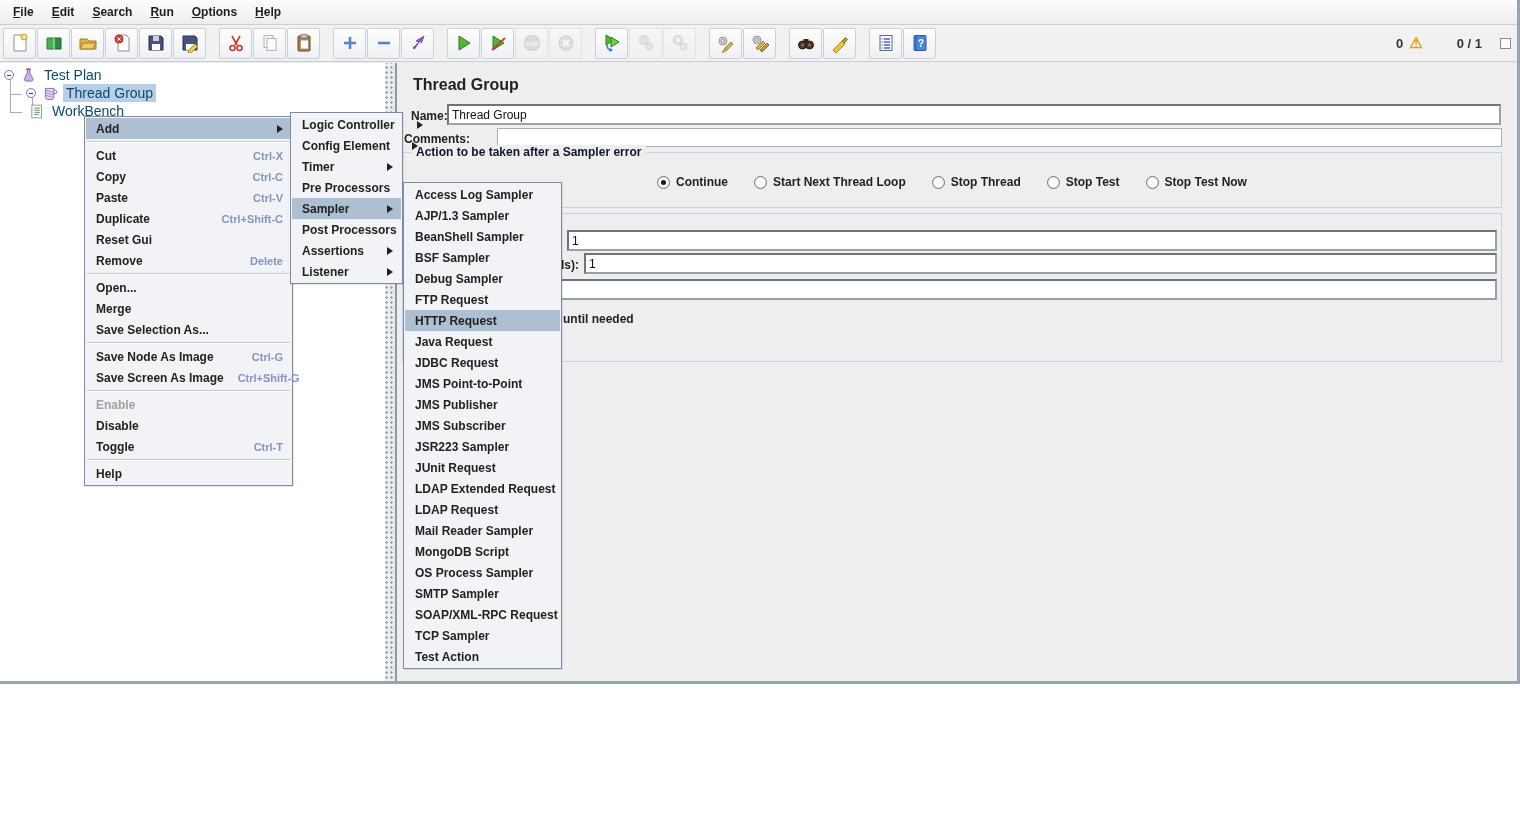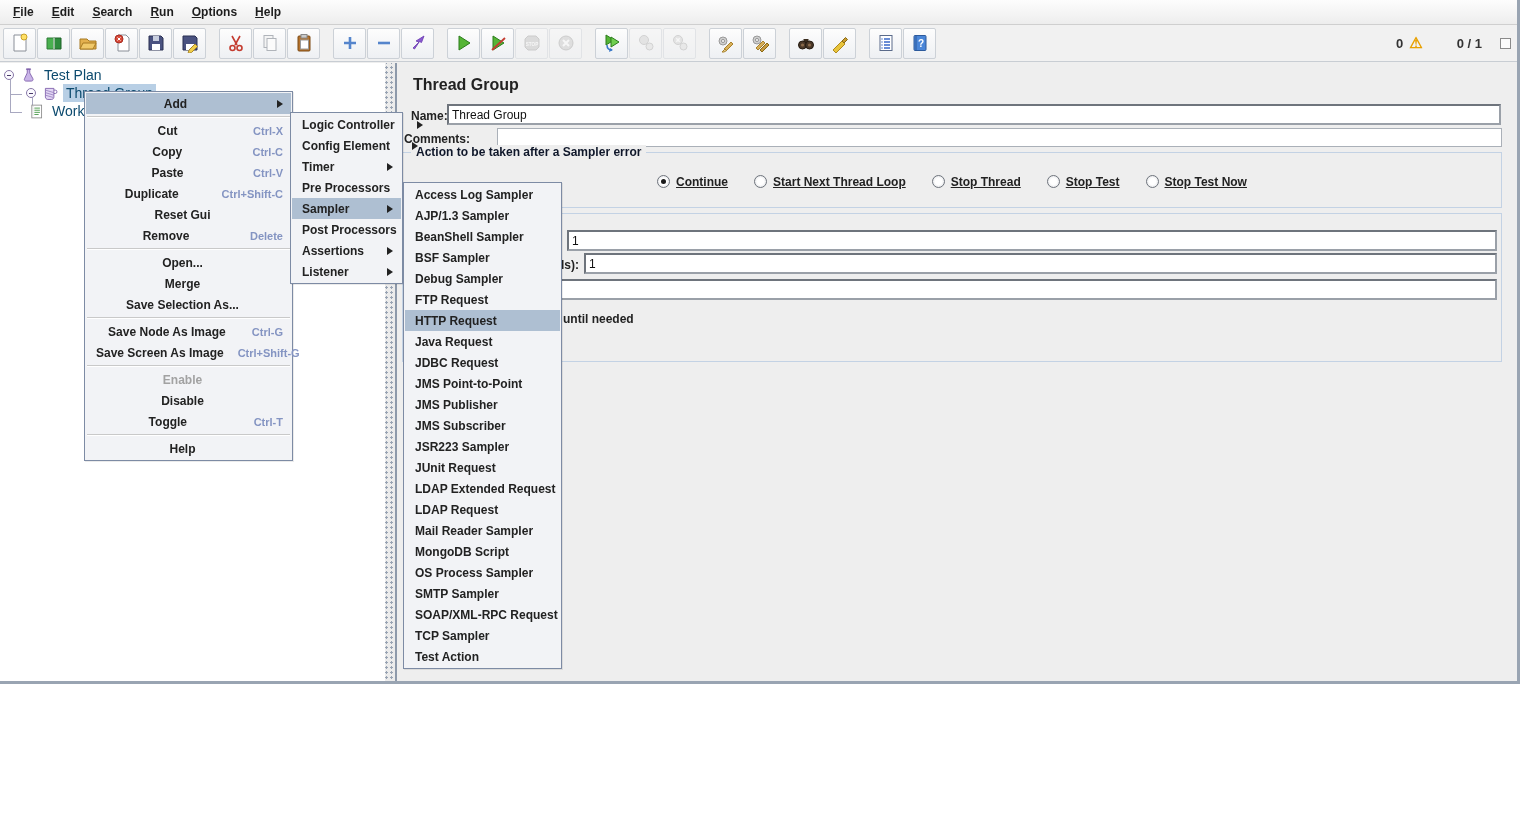--- a/index.html
+++ b/index.html
@@ -63,21 +63,21 @@
   .fld-label { position:absolute; font-size:12px; font-weight:bold; color:#222; }
   .tfield { position:absolute; height:21px; background:#fff; border:2px solid #9aa0a8;
             border-top-color:#6e747c; border-left-color:#6e747c; font-size:12px;
             font-family:"Liberation Sans",sans-serif; color:#111; padding:0 3px; outline:none; }
   .tfield.thin { height:19px; border:1px solid #aab0b8; }
   .groupbox { position:absolute; border:1px solid #c3d2e4; }
   .gb-title { position:absolute; top:-8px; left:8px; background:#eeeeee; padding:0 5px;
               font-size:12px; font-weight:bold; color:#0f172a; white-space:nowrap; }
   .radio-row { position:absolute; left:0; right:0; top:22px; display:flex; justify-content:center;
                gap:26px; align-items:center; }
-  .radio-opt { display:flex; align-items:flex-start; gap:6px; font-size:12px; font-weight:bold; color:#222;text-decoration:underline; }
+  .radio-opt { display:flex; align-items:flex-end; gap:6px; font-size:12px; font-weight:bold; color:#222; }
   .rb { width:13px; height:13px; border-radius:50%; border:1px solid #6e747c;
         background:radial-gradient(#ffffff 40%, #d8dade); position:relative; flex:0 0 auto; }
   .rb.sel::after { content:""; position:absolute; left:3px; top:3px; width:5px; height:5px;
                    border-radius:50%; background:#1a1a1a; }
   .frag { position:absolute; font-size:12px; font-weight:bold; color:#222; white-space:nowrap; }
 </style>
 </head>
 <body>
 
 <div class="window">
@@ -346,21 +346,21 @@
         <div class="frag" style="left:148px; top:21px; width:10px; text-align:right;">:</div>
         <input class="tfield" style="left: 164px; top: 16px; width: 930px; position: absolute;" value="1">
         <div class="frag" style="left:150px; top:44px; width:26px; text-align:right;">ls):</div>
         <input class="tfield" style="left: 181px; top: 39px; width: 913px; position: absolute;" value="1">
         <input class="tfield" style="left: 157px; top: 65px; width: 937px; position: absolute;" value="">
         <div class="frag" style="left:160px; top:98px;">until needed</div>
       </div>
     </div>
   </div>
 
-  <div class="popup" style="left:84px; top:91px; width:209px;text-align:center;">
+  <div class="popup" style="left:84px; top:116px; width:209px;">
     <div class="mi sel">
         <span class="lab">Add</span>
         <span class="arrow"></span>
       </div>
     <div class="msep"></div>
     <div class="mi">
         <span class="lab">Cut</span>
         <span class="acc">Ctrl-X</span>
       </div>
     <div class="mi">

